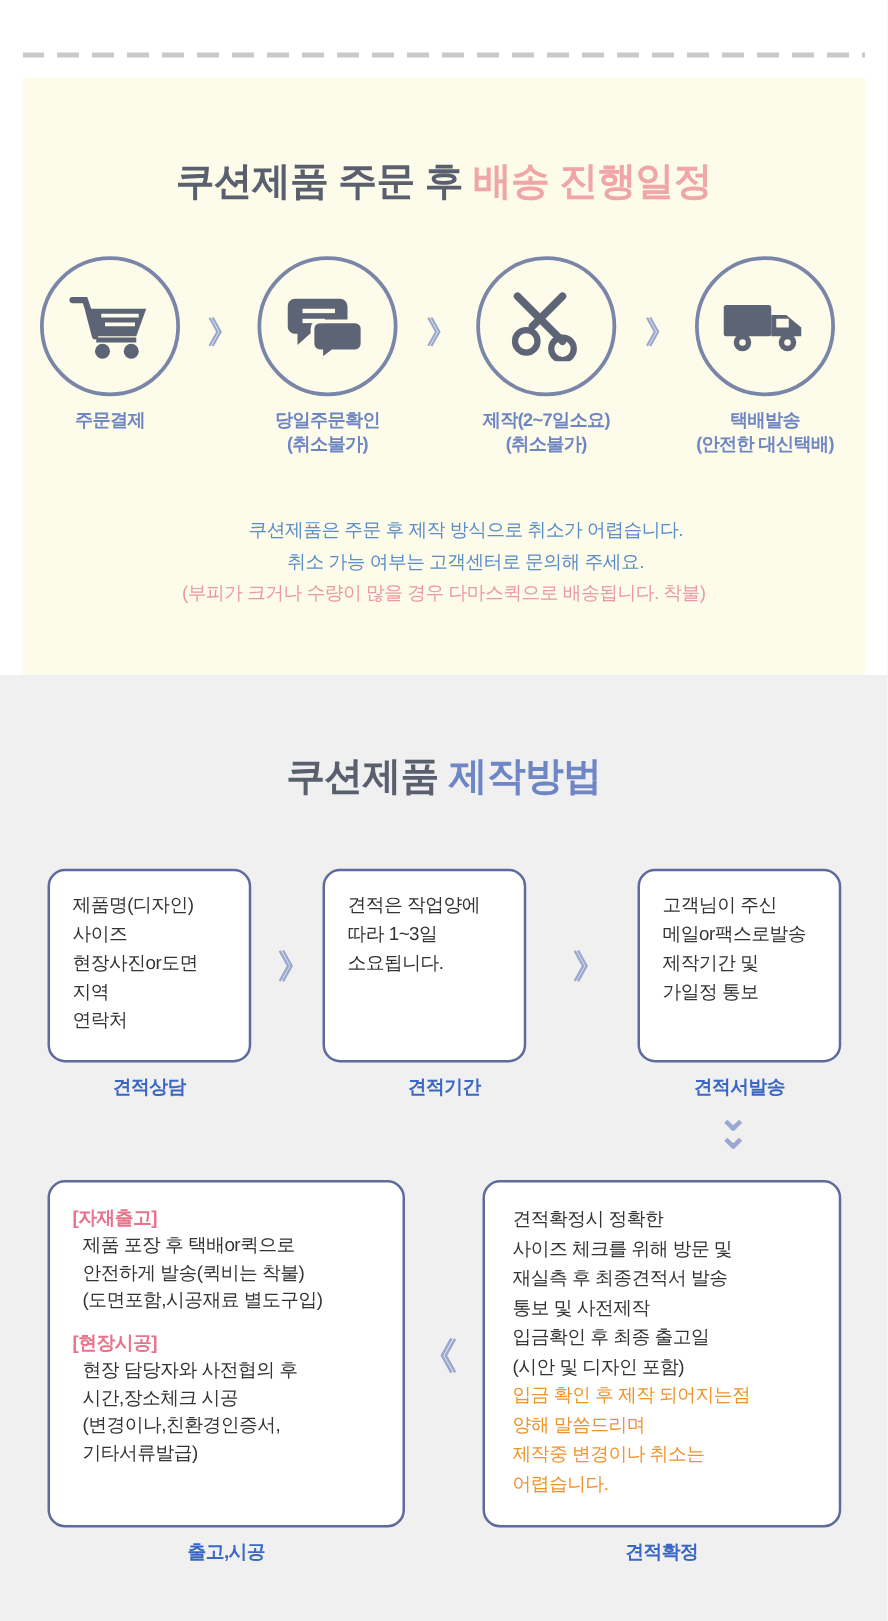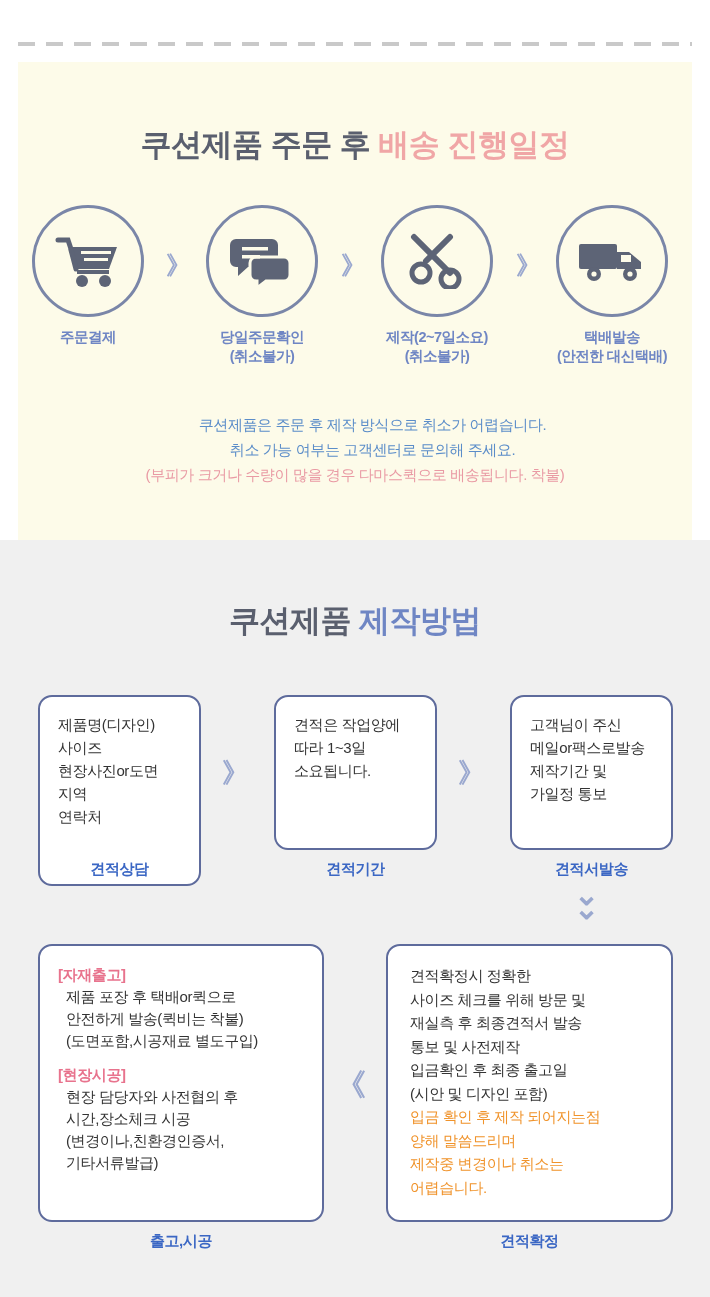--- a/index.html
+++ b/index.html
@@ -163,22 +163,22 @@
   .box-caption {
     position: absolute;
     font-size: 15px;
     font-weight: bold;
     color: #3b67c4;
     text-align: center;
     letter-spacing: -0.4px;
     white-space: nowrap;
   }
 
-  .b1 { top: 155px; left: 38px;  width: 163px; height: 191px; }
-  .b2 { top: 155px; left: 274px; width: 163px; height: 155px; }
+  .b1 { top: 155px; left: 38px;  width: 163px; height: 155px; }
+  .b2 { top: 155px; left: 258px; width: 163px; height: 155px; }
   .b3 { top: 155px; left: 510px; width: 163px; height: 155px; }
 
   .c1l { top: 320px; left: 38px;  width: 163px; }
   .c2l { top: 320px; left: 274px; width: 163px; }
   .c3l { top: 320px; left: 510px; width: 163px; }
 
   .arrow-h {
     position: absolute;
     font-size: 27px;
     font-weight: bold;

